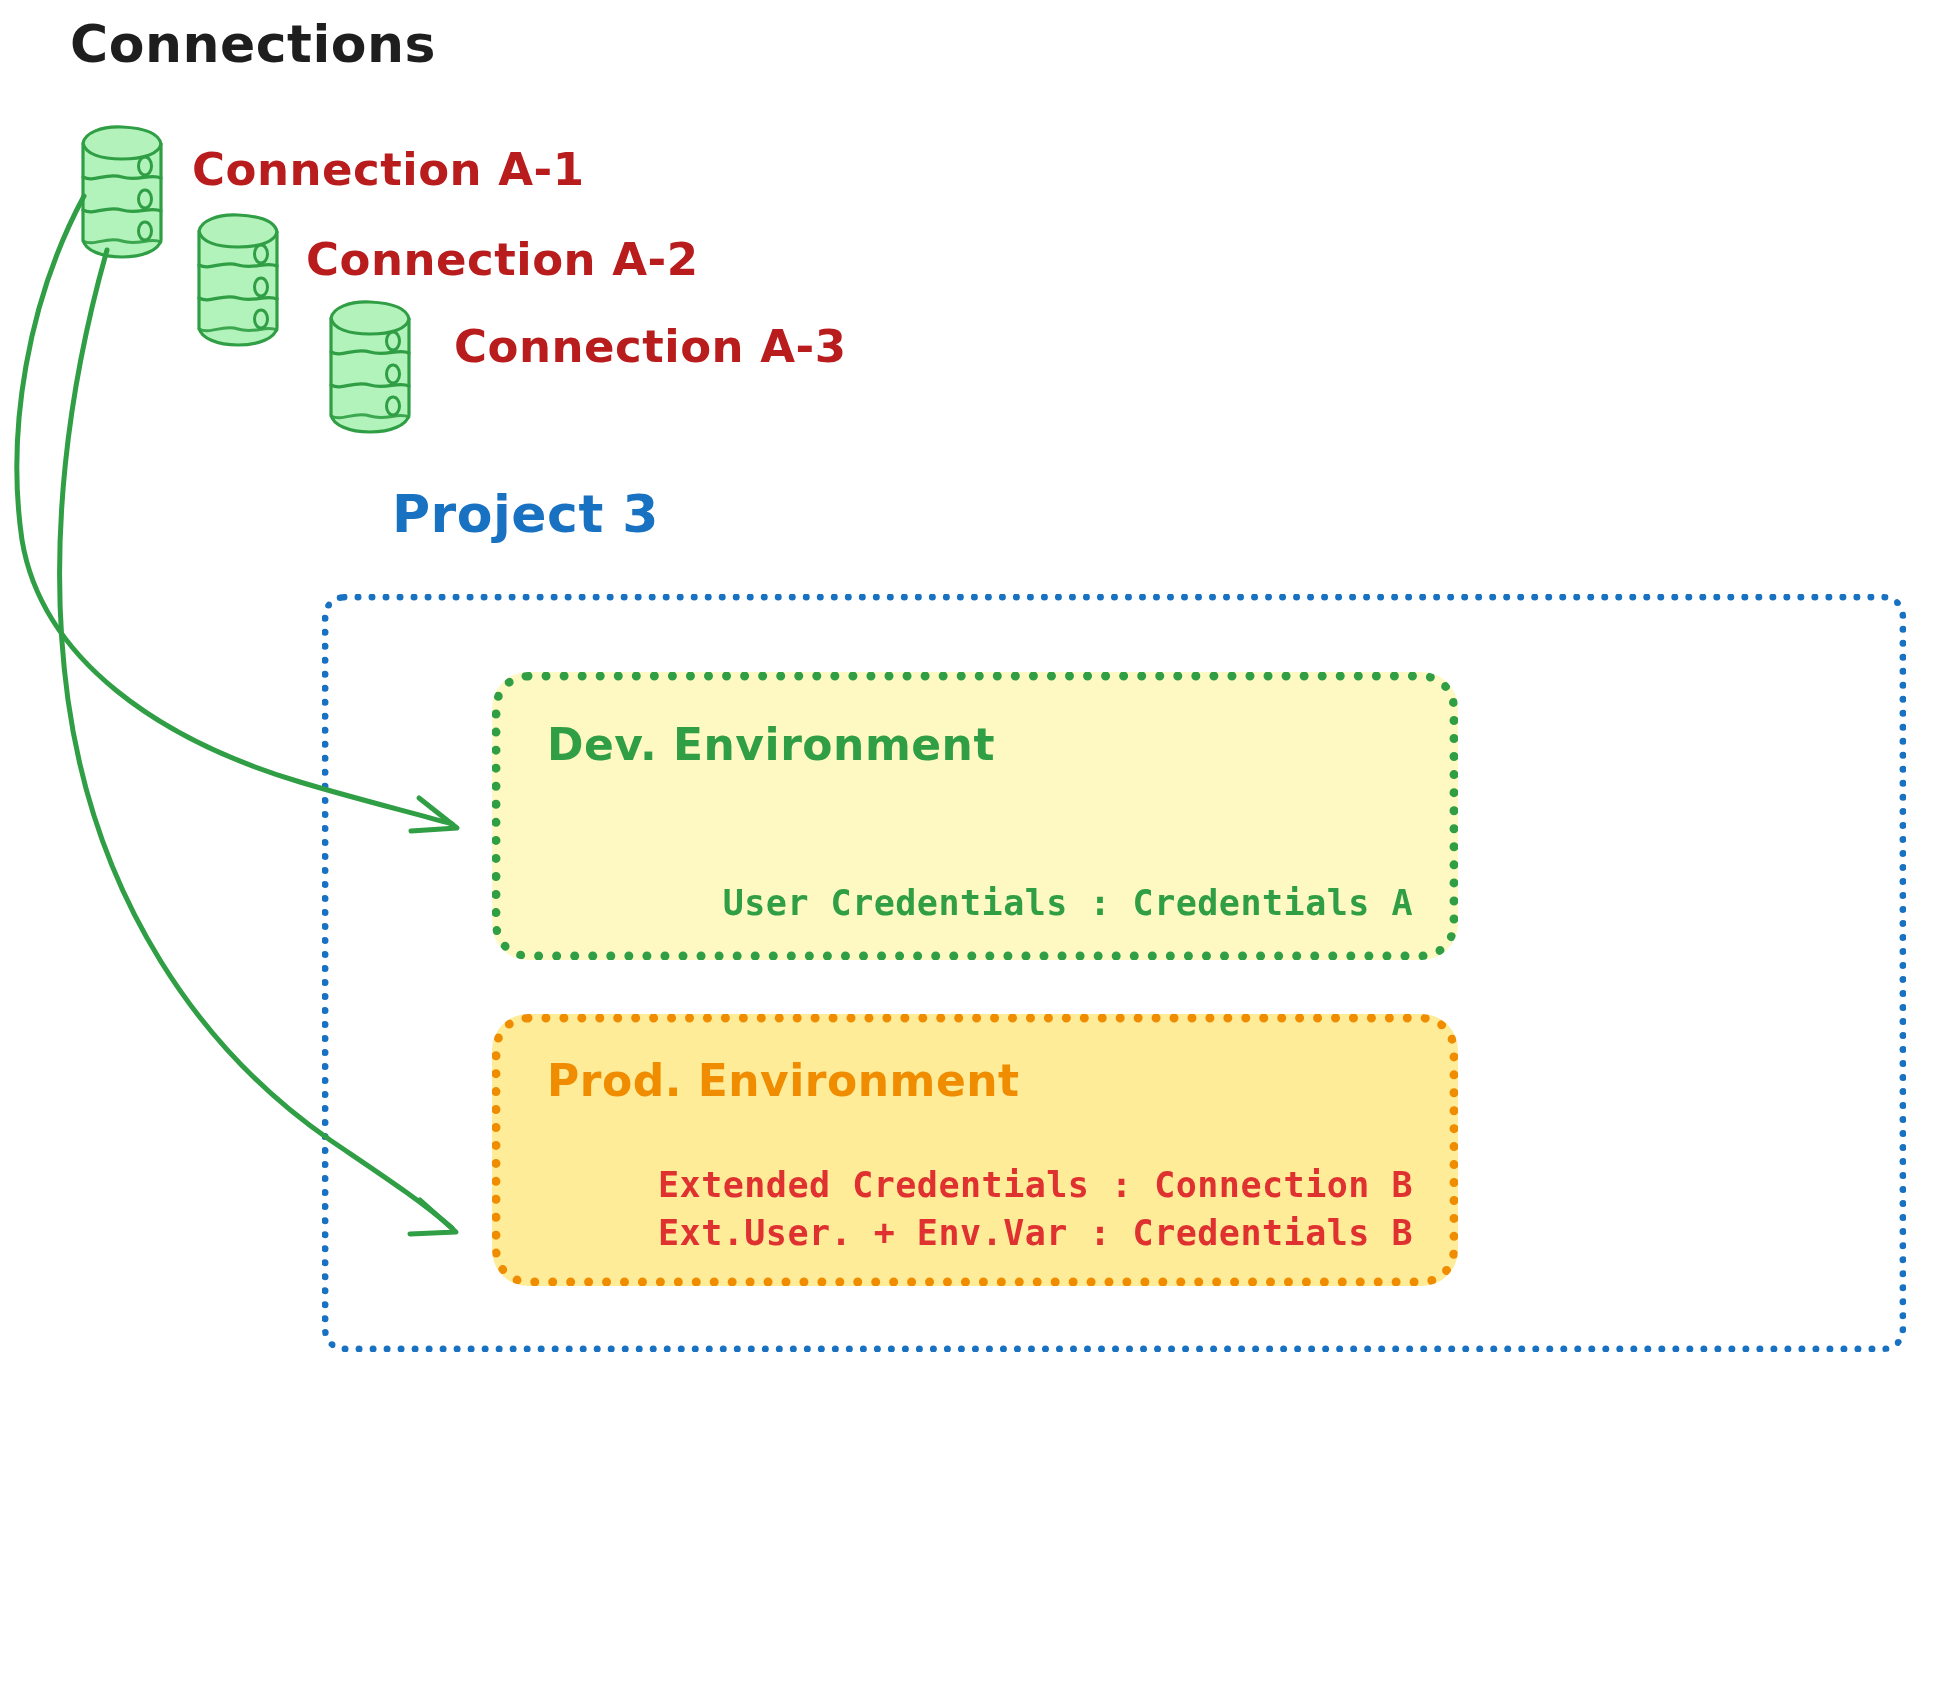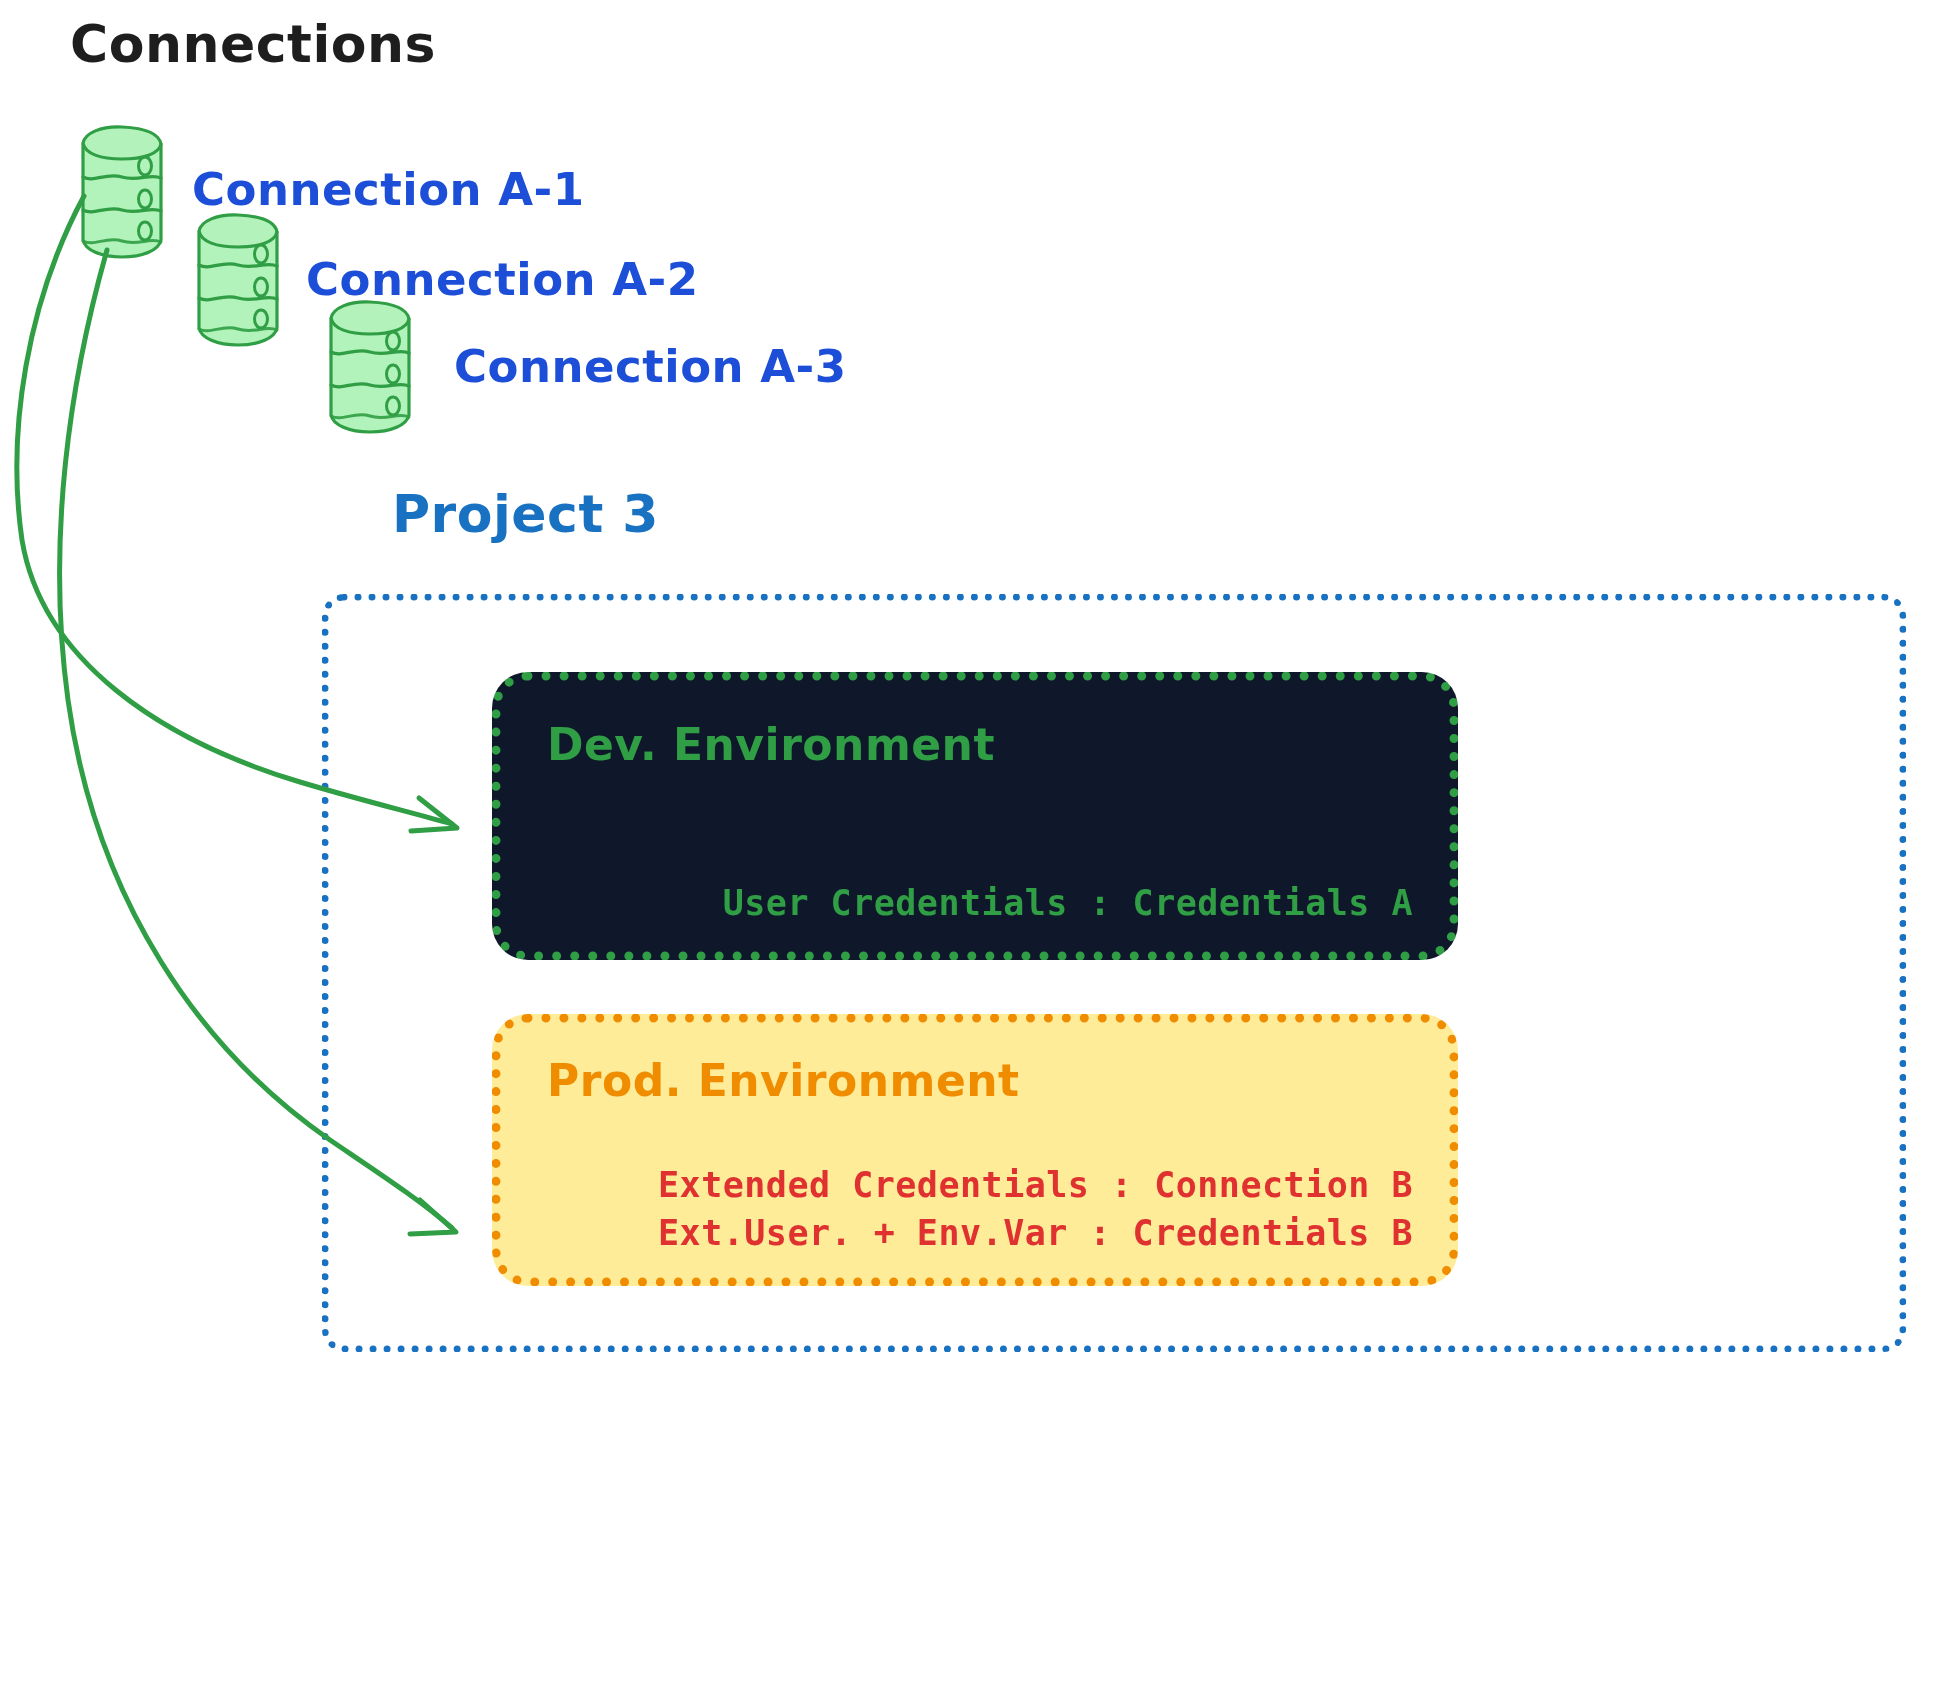--- a/index.html
+++ b/index.html
@@ -42,23 +42,22 @@
     left: 70px;
     top: 14px;
     font-size: 52px;
     color: #1e1e1e;
     white-space: nowrap;
   }
 
   .conn-label {
     position: absolute;
     font-size: 45px;
-    color: #1d4ed8;
-    white-space: nowrap;
-    margin-top: 20px;
+    color: #b91c1c;
+    white-space: nowrap;
   }
   #conn-label-0 { left: 192px; top: 143px; }
   #conn-label-1 { left: 306px; top: 233px; }
   #conn-label-2 { left: 454px; top: 320px; }
 
   #title-project {
     position: absolute;
     left: 392px;
     top: 484px;
     font-size: 52px;
@@ -82,21 +81,21 @@
   .env-box {
     position: absolute;
     box-sizing: border-box;
     border-radius: 36px;
   }
   #env-box-dev {
     left: 492px;
     top: 672px;
     width: 966px;
     height: 288px;
-    background: #0f172a;
+    background: #fef9c3;
     border: 9px dotted #2f9e44;
   }
   #env-box-prod {
     left: 492px;
     top: 1014px;
     width: 966px;
     height: 272px;
     background: #ffec99;
     border: 9px dotted #f08c00;
     padding-left: 44px;

